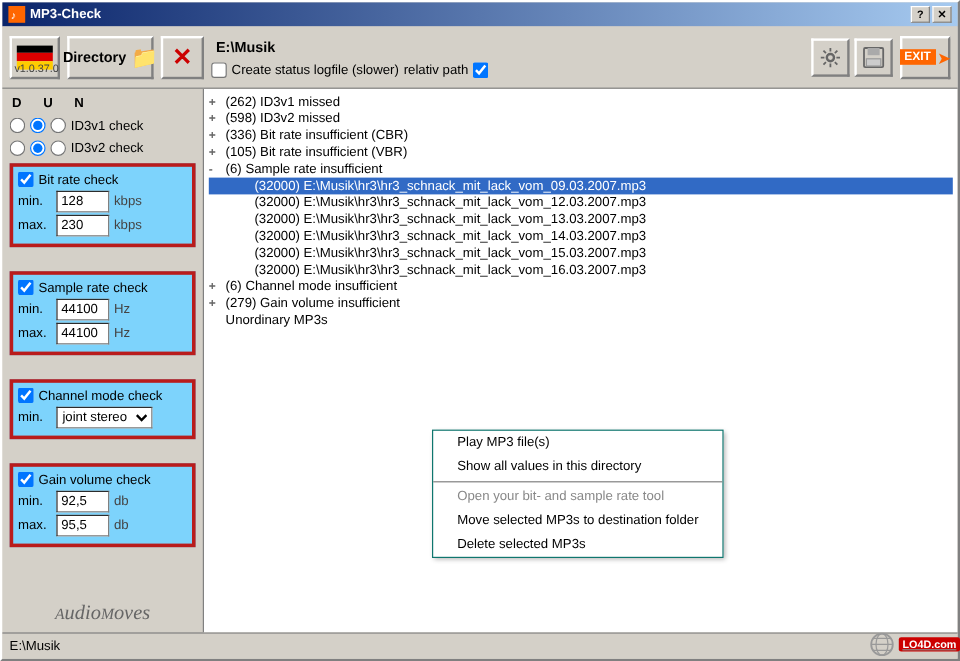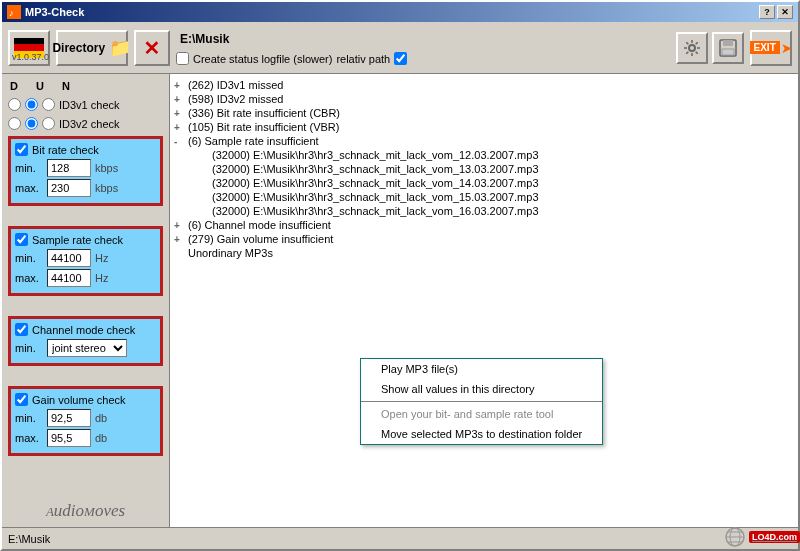--- a/index.html
+++ b/index.html
@@ -566,20 +566,25 @@
           <span>(336) Bit rate insufficient (CBR)</span>
         </div>
         <div class="tree-item">
           <span class="expand-icon">+</span>
           <span>(105) Bit rate insufficient (VBR)</span>
         </div>
         <div class="tree-item">
           <span class="expand-icon">-</span>
           <span>(6) Sample rate insufficient</span>
         </div>
+        <div class="tree-item selected">
+          <span class="expand-icon">&nbsp;</span>
+          <span style="display:inline-block; width:24px;"></span>
+          <span>(32000) E:\Musik\hr3\hr3_schnack_mit_lack_vom_09.03.2007.mp3</span>
+        </div>
         <div class="tree-item">
           <span class="expand-icon">&nbsp;</span>
           <span style="display:inline-block; width:24px;"></span>
           <span>(32000) E:\Musik\hr3\hr3_schnack_mit_lack_vom_12.03.2007.mp3</span>
         </div>
         <div class="tree-item">
           <span class="expand-icon">&nbsp;</span>
           <span style="display:inline-block; width:24px;"></span>
           <span>(32000) E:\Musik\hr3\hr3_schnack_mit_lack_vom_13.03.2007.mp3</span>
         </div>
@@ -611,20 +616,21 @@
           <span>Unordinary MP3s</span>
         </div>
       </div>
 
       <div class="context-menu">
         <div class="ctx-item">Play MP3 file(s)</div>
         <div class="ctx-item">Show all values in this directory</div>
         <div class="ctx-separator"></div>
         <div class="ctx-item disabled">Open your bit- and sample rate tool</div>
         <div class="ctx-item">Move selected MP3s to destination folder</div>
+        <div class="ctx-item">Delete selected MP3s</div>
       </div>
     </div>
   </div>
 
   <div class="statusbar">
     <span>E:\Musik</span>
     <div style="display:flex; align-items:center; gap:6px;">
       <span>2886</span>
       <div class="lo4d-watermark">
         <svg width="24" height="20" viewBox="0 0 24 20">

